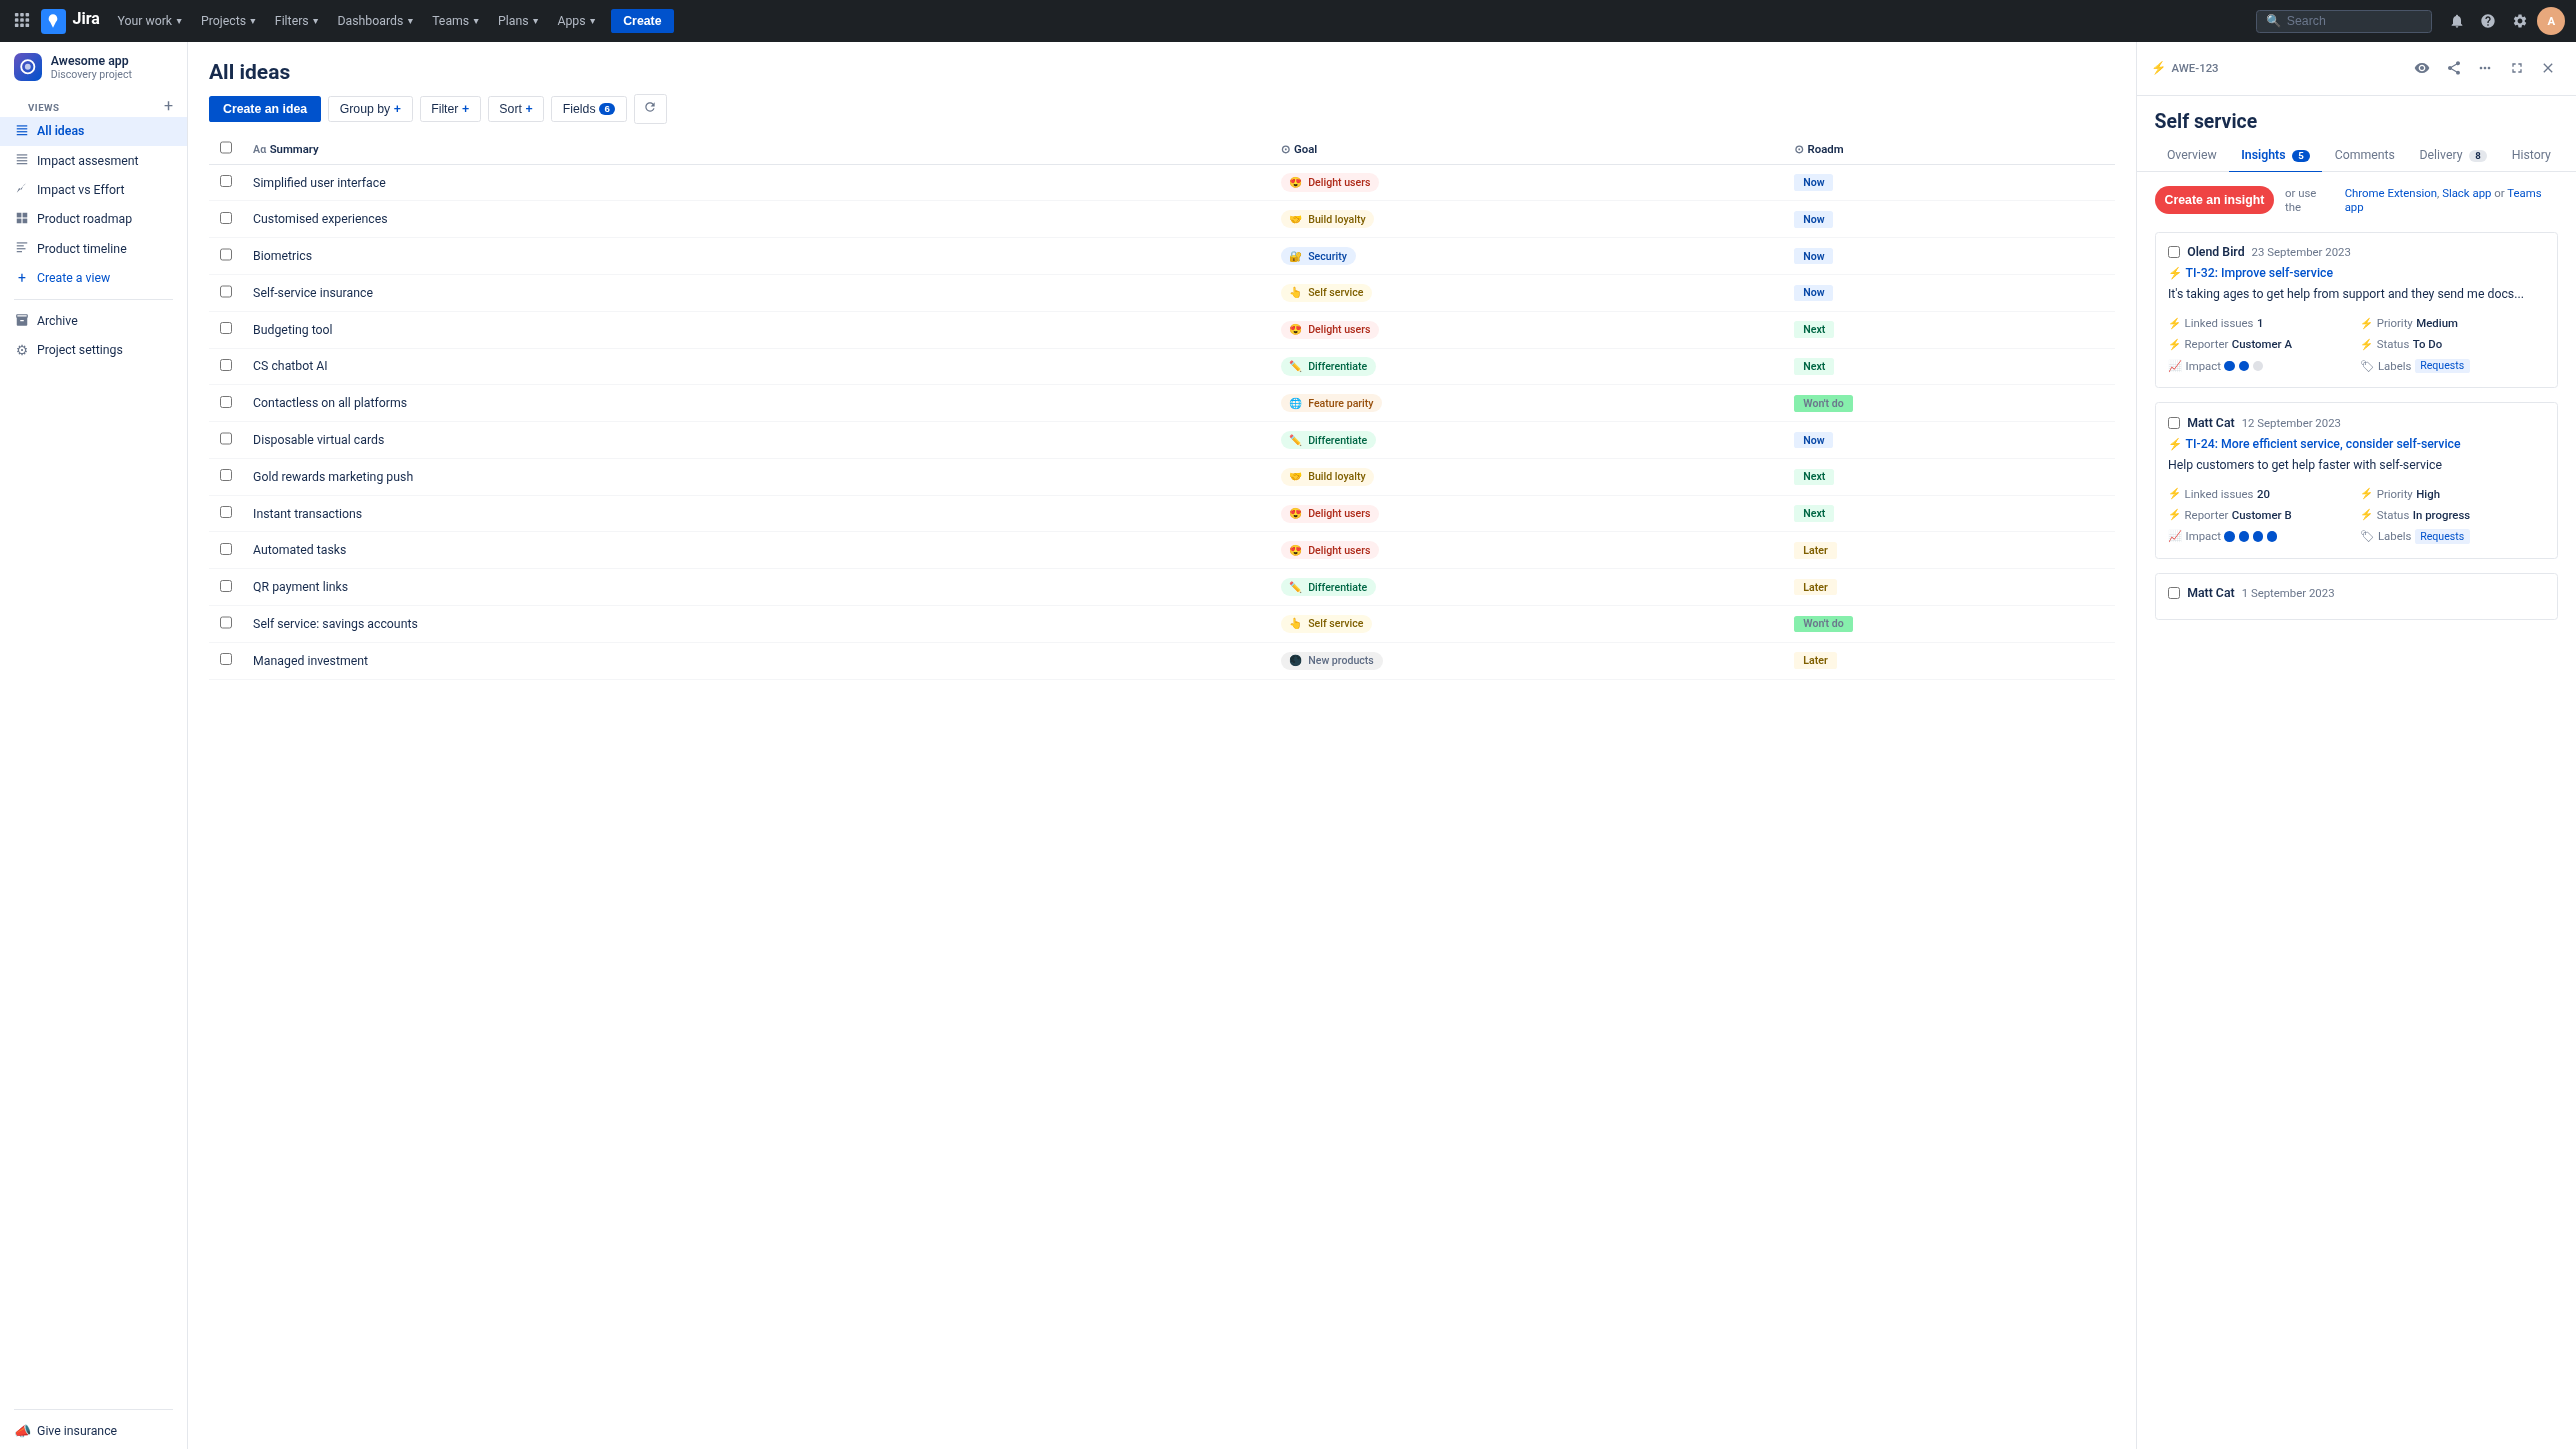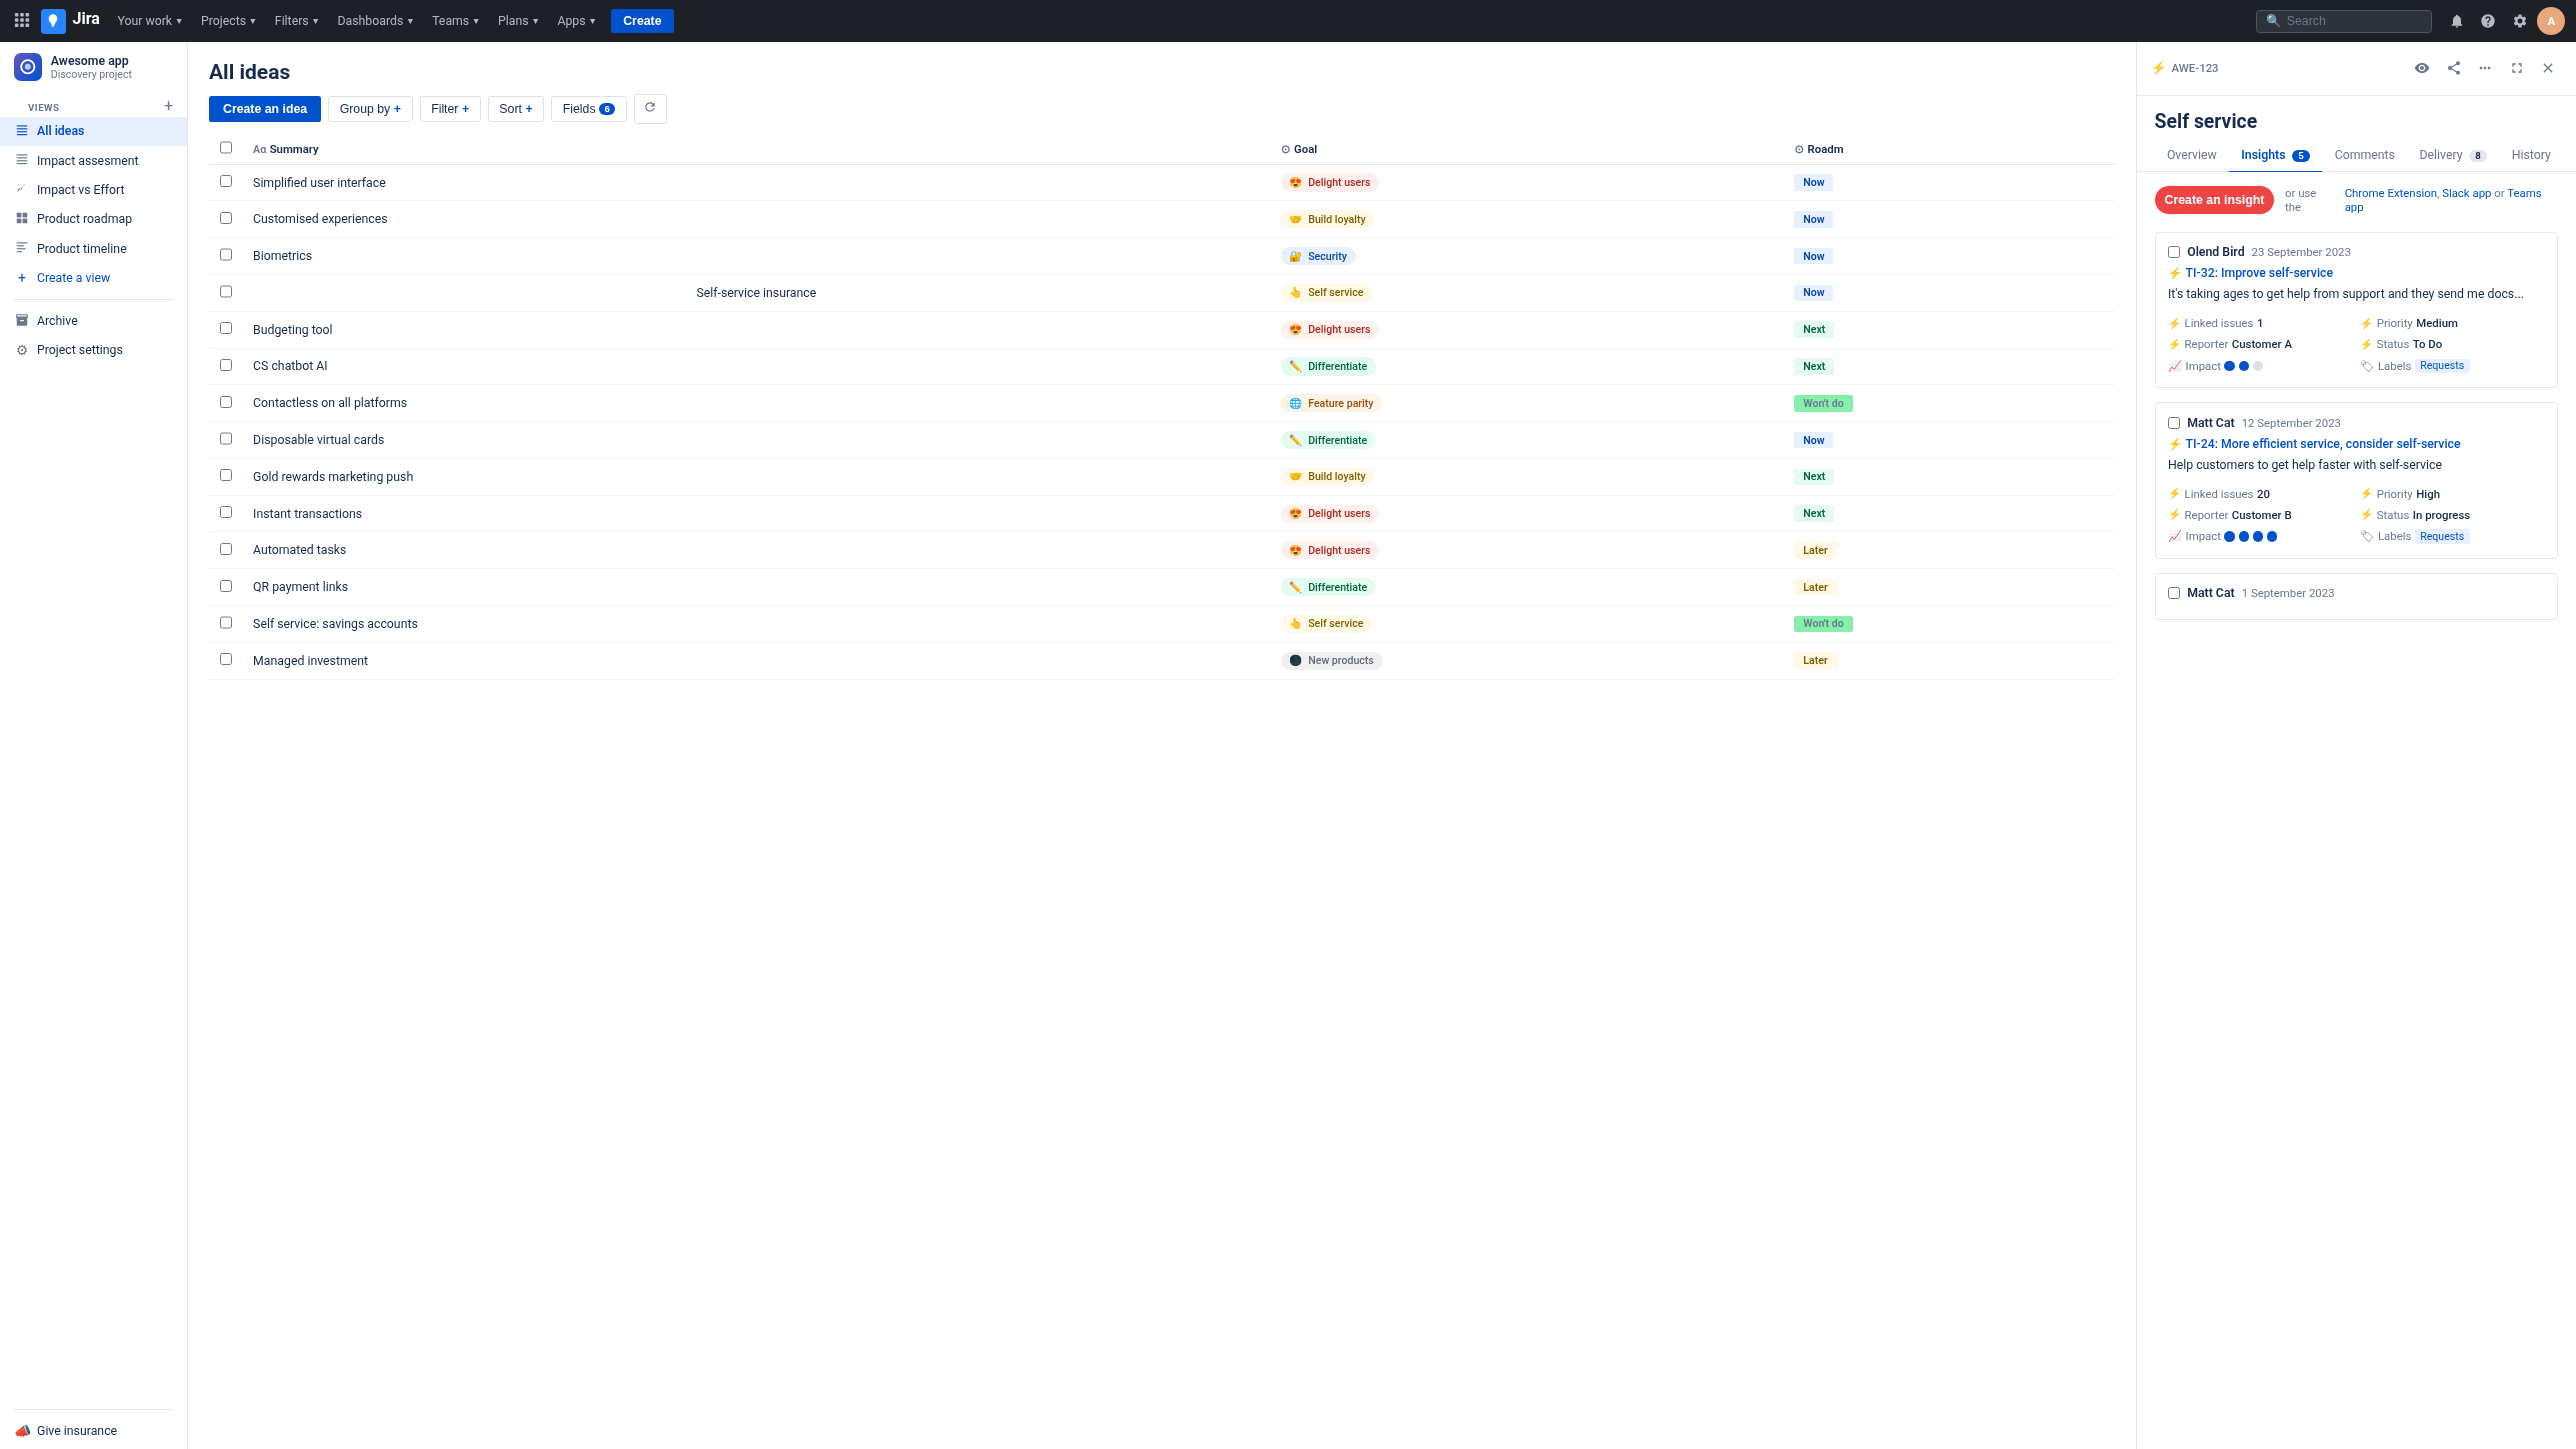--- a/index.html
+++ b/index.html
@@ -389,21 +389,21 @@
         </span>
       </td>
       <td>
         <span class="road-chip road-now">Now</span>
       </td>
     </tr>
             <tr>
       <td class="td-check">
         <input type="checkbox" style="">
       </td>
-      <td style="font-size:12.3px;text-align:center;">Self-service insurance</td>
+      <td style="font-size:12.3px;">Self-service insurance</td>
       <td>
         <span class="goal-chip goal-self">
           <span>👆</span>
           <span>Self service</span>
         </span>
       </td>
       <td>
         <span class="road-chip road-now">Now</span>
       </td>
     </tr>

